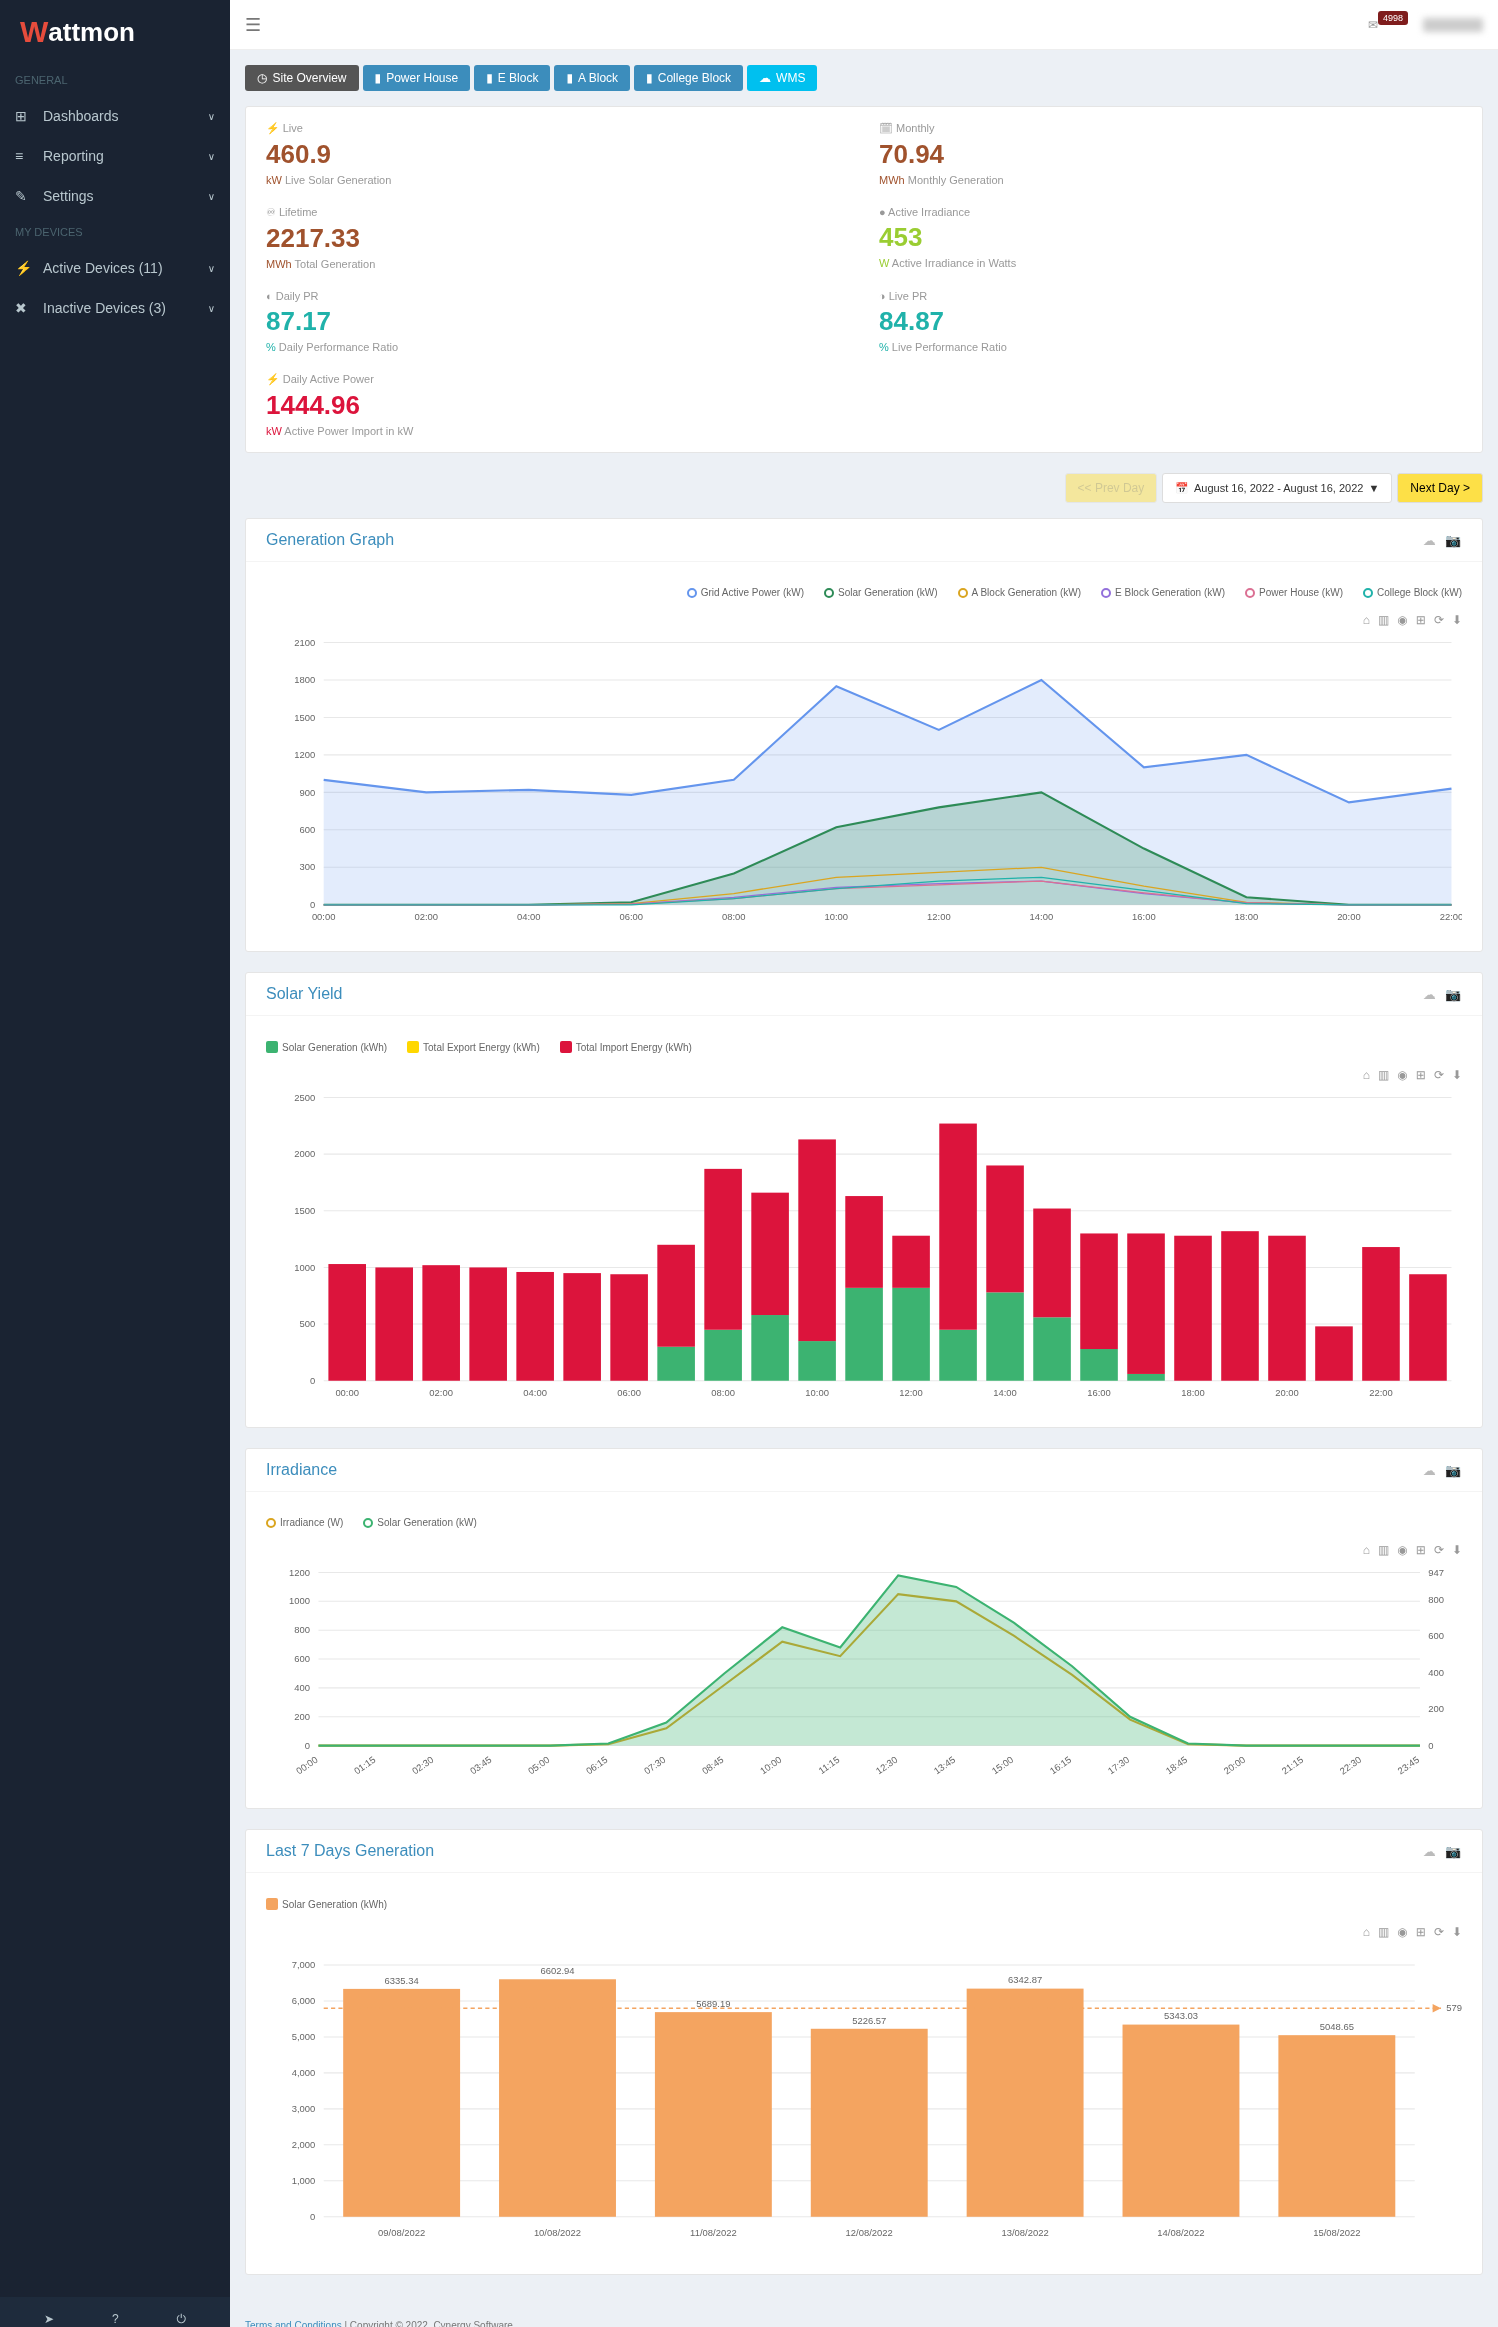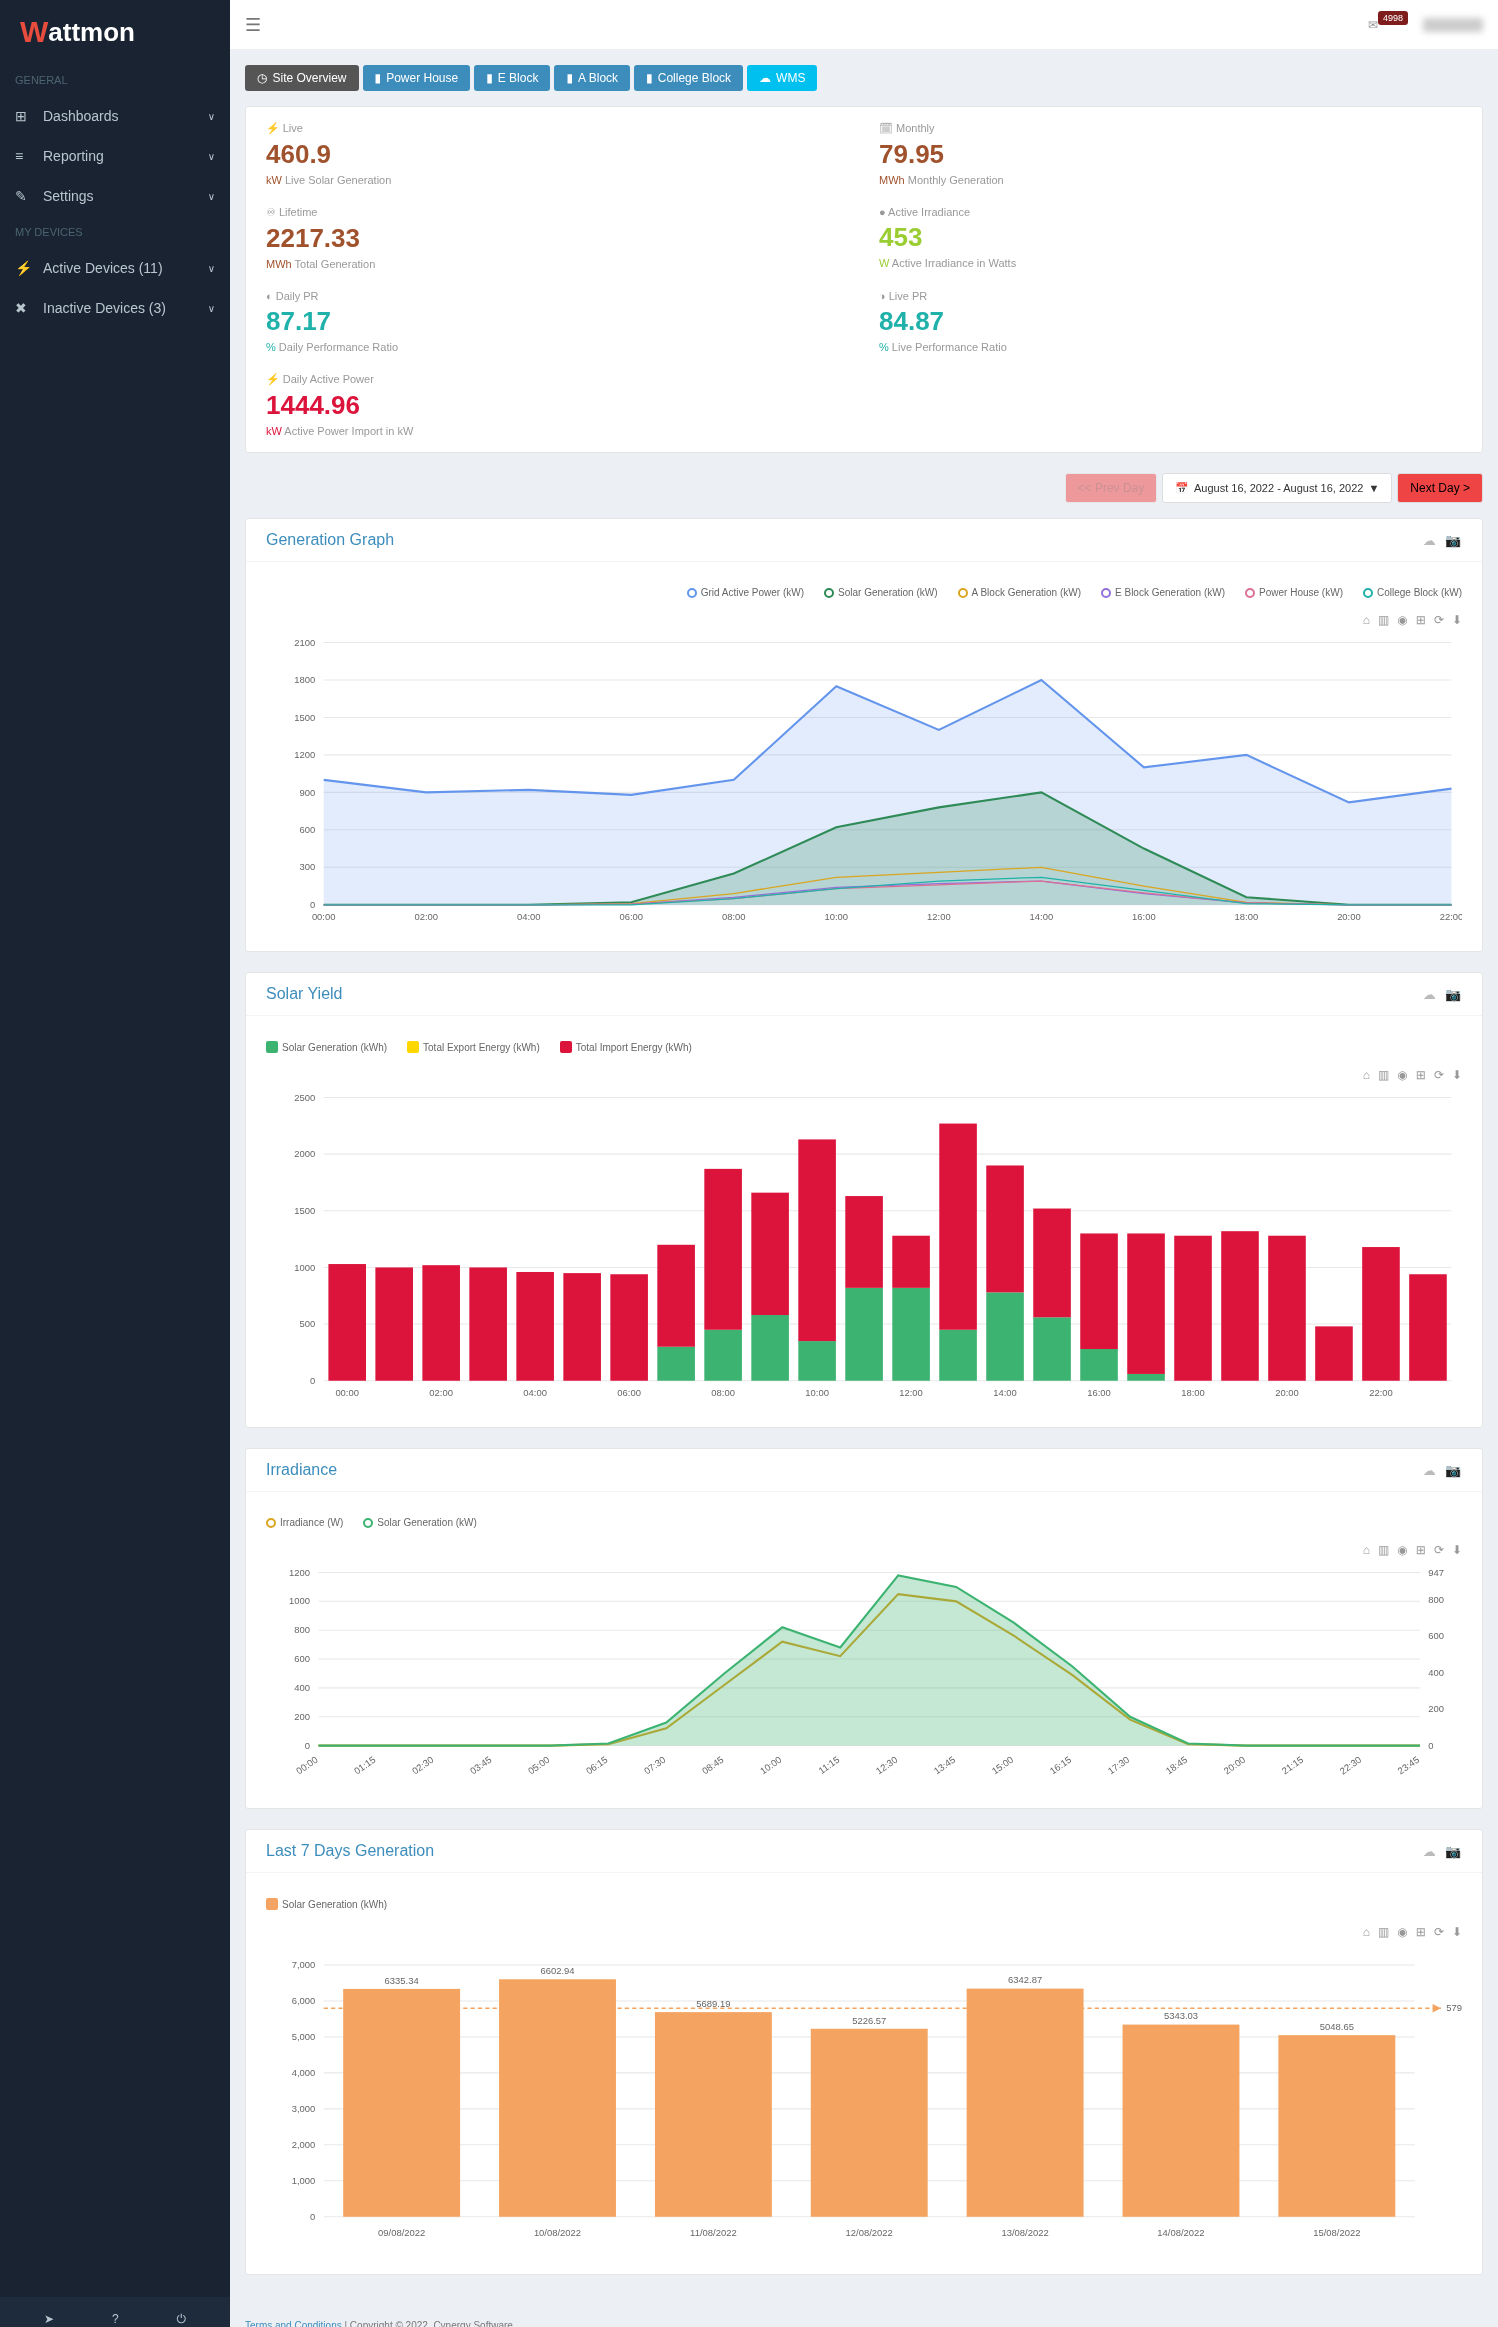--- a/index.html
+++ b/index.html
@@ -28,21 +28,21 @@
 .panel{background:#fff;border:1px solid #e5e5e5;border-radius:3px;margin-bottom:20px}
 .stat-grid{display:grid;grid-template-columns:repeat(2,1fr);padding:15px 20px;gap:20px 30px}
 .stat-lbl{font-size:11px;color:#999;display:flex;align-items:center;gap:4px}
 .stat-val{font-size:26px;font-weight:700;margin:4px 0}
 .stat-sub{font-size:11px;color:#999}
 .c-brown{color:#a0522d}
 .c-green{color:#9acd32}
 .c-teal{color:#20b2aa}
 .c-red{color:#dc143c}
 .date-row{display:flex;justify-content:flex-end;gap:5px;margin-bottom:15px}
-.date-btn{background:#ef4444;border:1px solid #ddd;padding:7px 12px;font-size:12px;cursor:pointer;border-radius:3px}
+.date-btn{background:#fde047;border:1px solid #ddd;padding:7px 12px;font-size:12px;cursor:pointer;border-radius:3px}
 .date-btn:disabled{opacity:.5}
 .date-pick{background:#fff;border:1px solid #ddd;padding:7px 12px;font-size:11px;cursor:pointer;border-radius:3px;display:flex;align-items:center;gap:5px}
 .chart-box{padding:15px 20px}
 .chart-title{font-size:16px;color:#3c8dbc;padding:12px 20px;border-bottom:1px solid #f4f4f4;display:flex;align-items:center}
 .chart-icons{margin-left:auto;display:flex;gap:10px;color:#bbb;font-size:13px}
 .chart-icons span{cursor:pointer}
 .legend{display:flex;gap:20px;font-size:10px;color:#666;margin:10px 0 15px;justify-content:flex-end;flex-wrap:wrap}
 .legend-item{display:flex;align-items:center;gap:4px}
 .lc{width:10px;height:10px;border-radius:50%;border:2px solid;background:#fff}
 .ls{width:12px;height:12px;border-radius:2px}
@@ -119,21 +119,21 @@
 
     <div class="panel">
       <div class="stat-grid" id="stats">
           <div>
             <div class="stat-lbl">⚡ Live</div>
             <div class="stat-val c-brown">460.9</div>
             <div class="stat-sub"><span class="c-brown">kW</span> Live Solar Generation</div>
           </div>
           <div>
             <div class="stat-lbl">🗓 Monthly</div>
-            <div class="stat-val c-brown">79.95</div>
+            <div class="stat-val c-brown">70.94</div>
             <div class="stat-sub"><span class="c-brown">MWh</span> Monthly Generation</div>
           </div>
           <div>
             <div class="stat-lbl">♾ Lifetime</div>
             <div class="stat-val c-brown">2217.33</div>
             <div class="stat-sub"><span class="c-brown">MWh</span> Total Generation</div>
           </div>
           <div>
             <div class="stat-lbl">● Active Irradiance</div>
             <div class="stat-val c-green">453</div>

